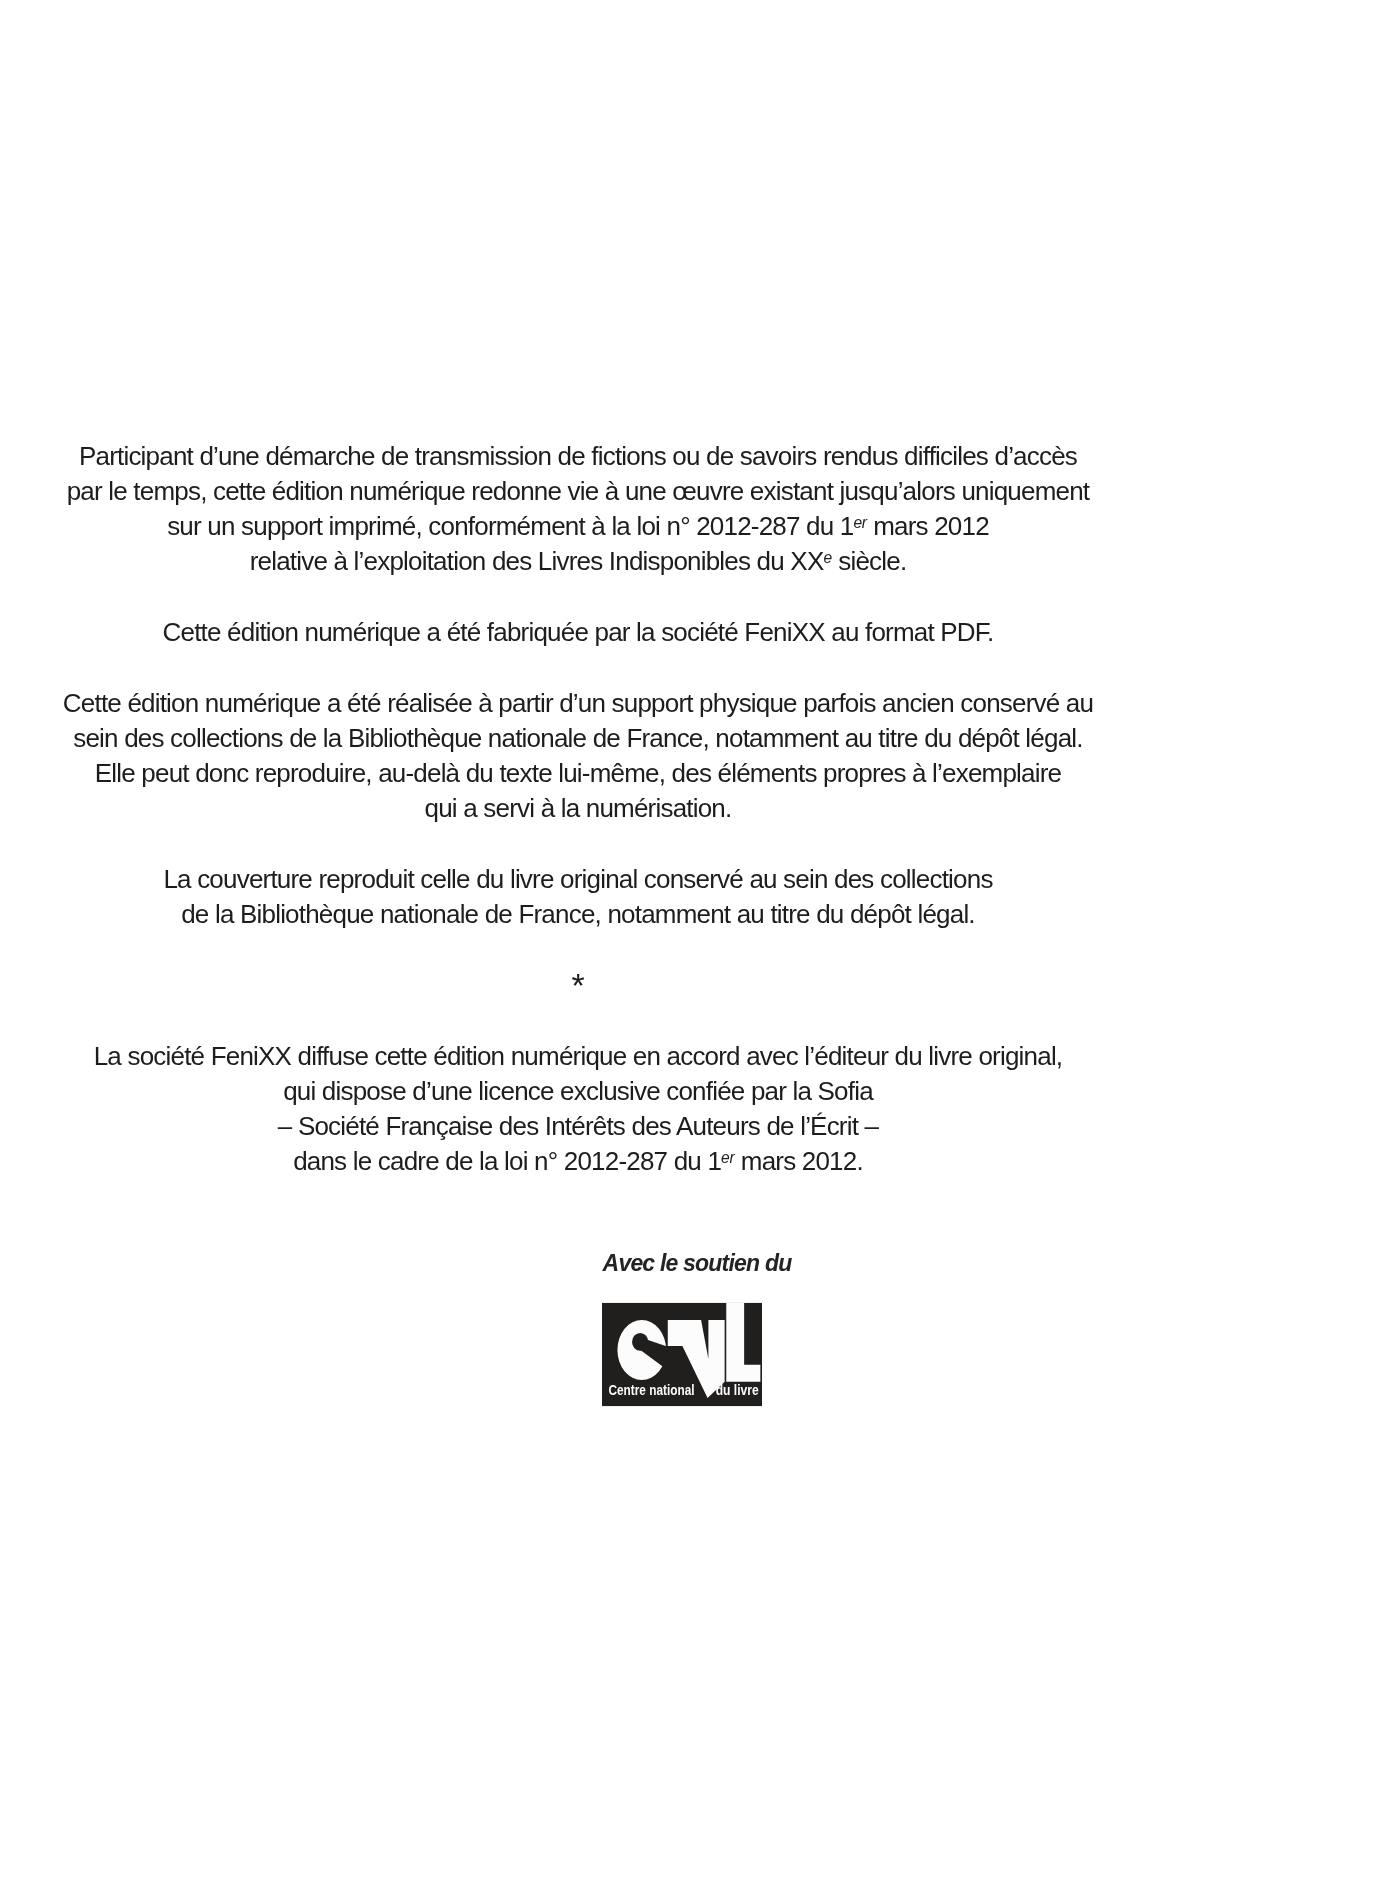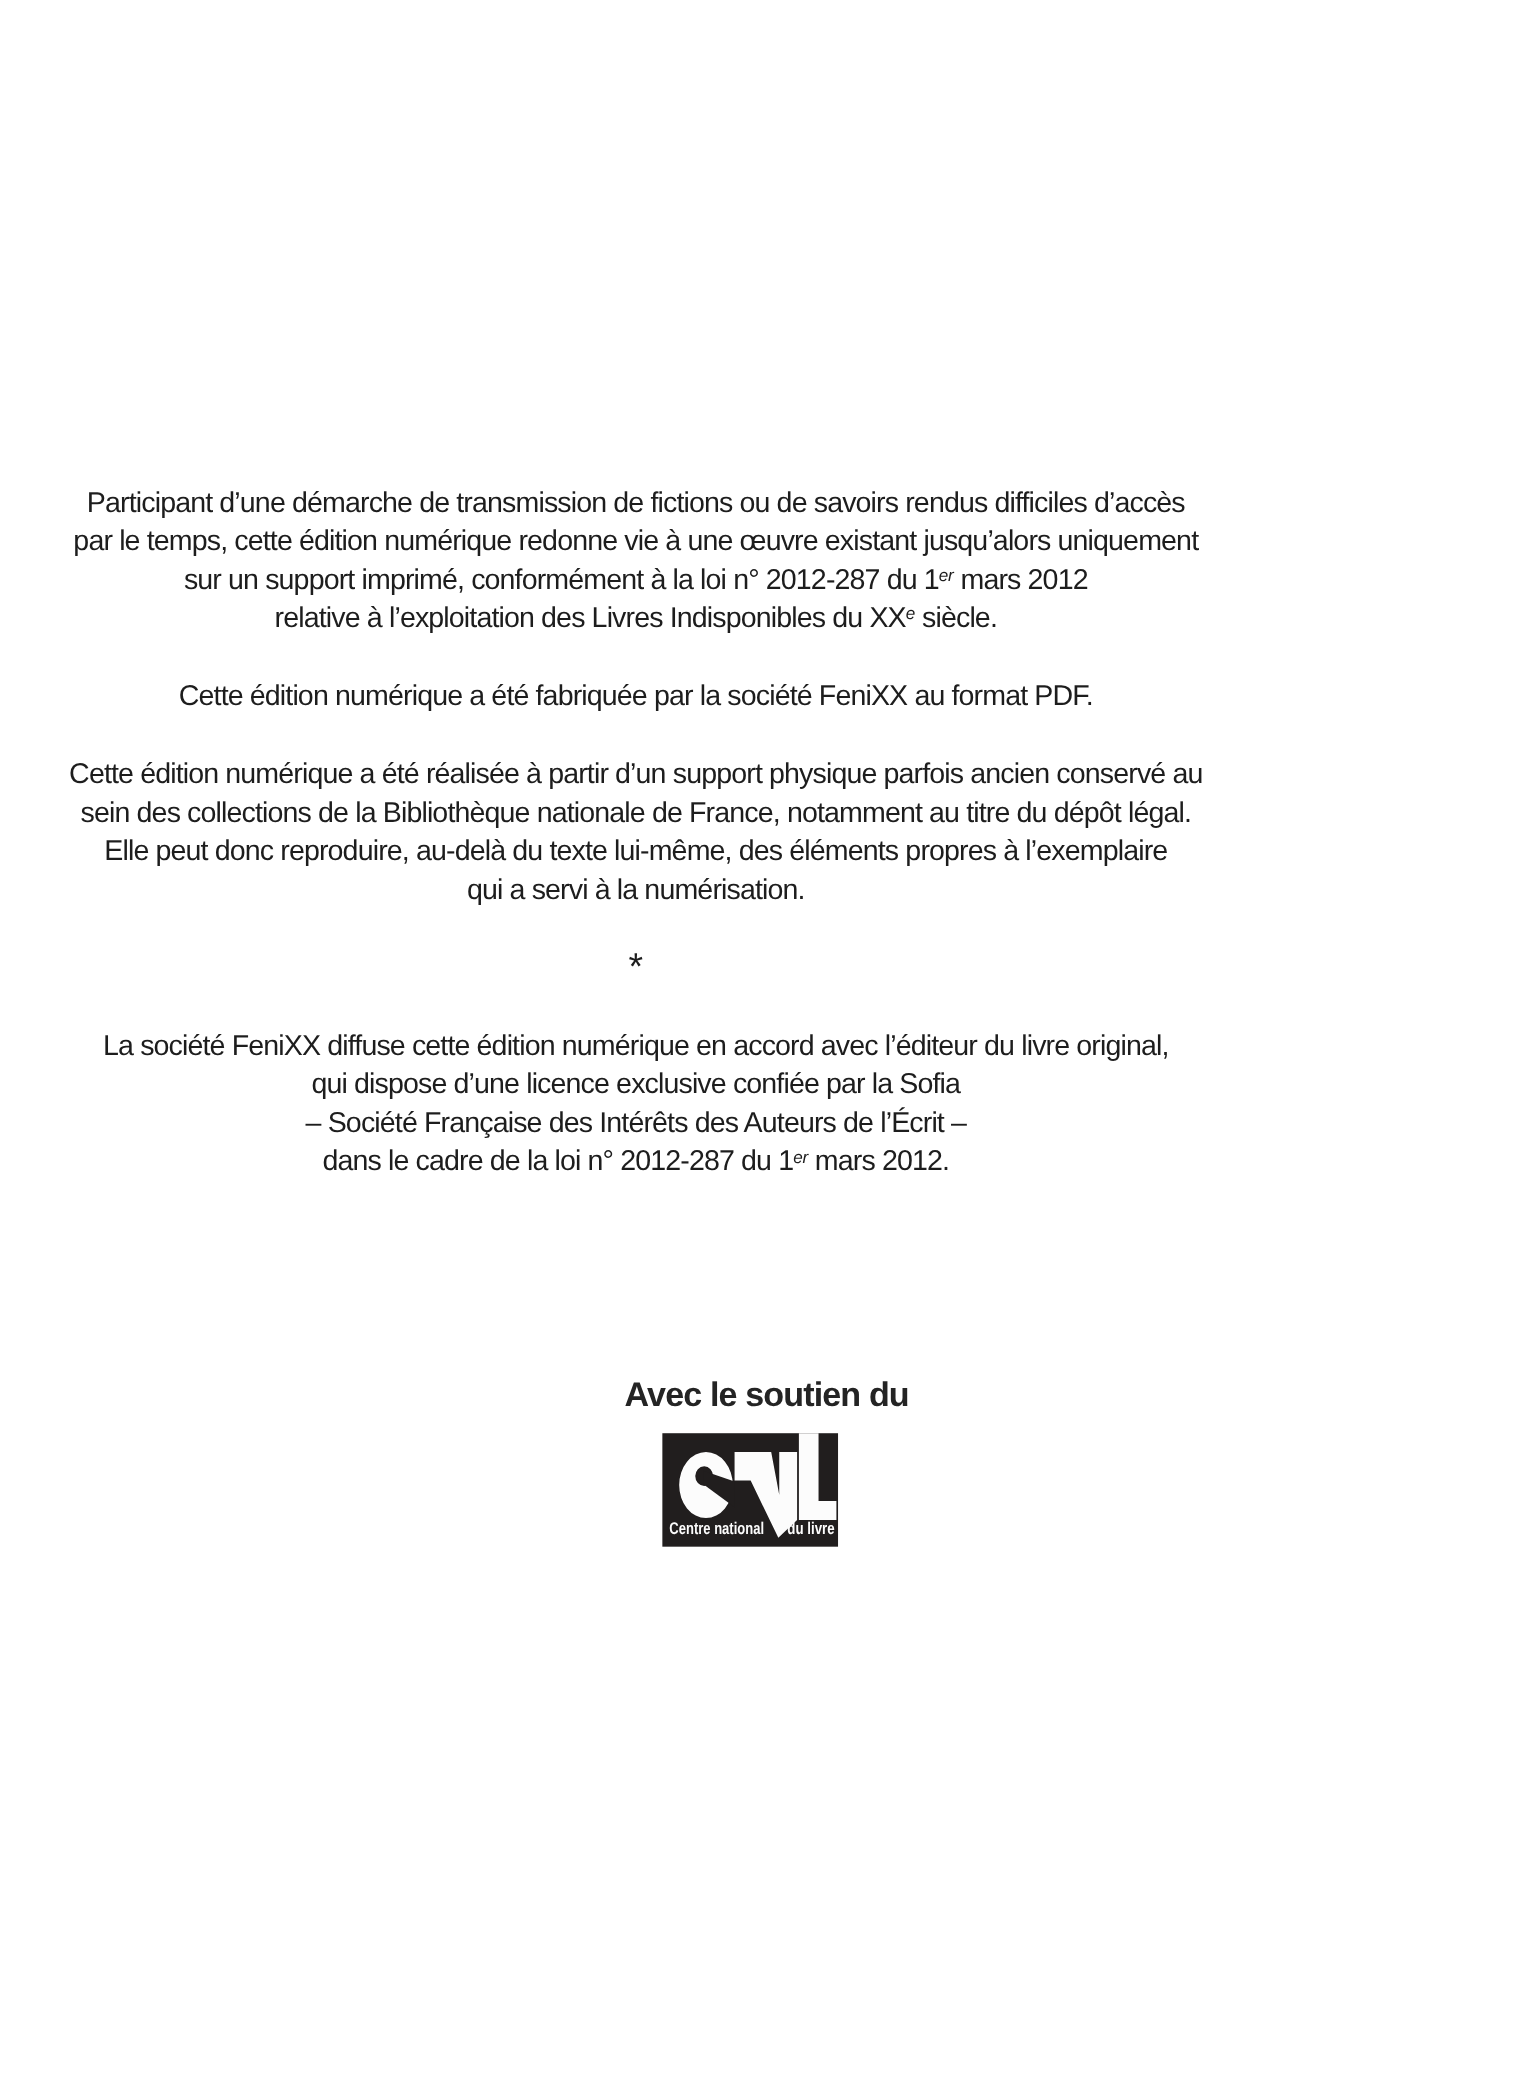--- a/index.html
+++ b/index.html
@@ -35,44 +35,46 @@
     top: -0.45em;
     letter-spacing: -0.3px;
     font-style: italic;
   }
   .support-note {
     position: absolute;
     top: 1250px;
     left: 0;
     width: 1394px; 
     text-align: center;
-    font-size: 31px;
+    font-size: 23px;
     font-weight: bold;
     letter-spacing: -0.8px;
     color: #242424;
+    font-style: italic;
   }
   .cnl-logo {
     position: absolute;
     left: 602px;
     top: 1291px;
     width: 160px;
     height: 127px;
     text-decoration: underline;
   }
   .cnl-logo svg { display: block; width: 100%; height: 100%; }
 </style>
 </head>
 <body>
 
 <div class="page">
 
   <div class="doc-body">
       <div class="para">Participant d’une démarche de transmission de fictions ou de savoirs rendus difficiles d’accès<br>par le temps, cette édition numérique redonne vie à une œuvre existant jusqu’alors uniquement<br>sur un support imprimé, conformément à la loi n° 2012-287 du 1<sup>er</sup> mars 2012<br>relative à l’exploitation des Livres Indisponibles du XX<sup>e</sup> siècle.</div>
       <div class="para">Cette édition numérique a été fabriquée par la société FeniXX au format PDF.</div>
       <div class="para">Cette édition numérique a été réalisée à partir d’un support physique parfois ancien conservé au<br>sein des collections de la Bibliothèque nationale de France, notamment au titre du dépôt légal.<br>Elle peut donc reproduire, au-delà du texte lui-même, des éléments propres à l’exemplaire<br>qui a servi à la numérisation.</div>
+      <div class="para">La couverture reproduit celle du livre original conservé au sein des collections<br>de la Bibliothèque nationale de France, notamment au titre du dépôt légal.</div>
       <div class="para separator">*</div>
       <div class="para">La société FeniXX diffuse cette édition numérique en accord avec l’éditeur du livre original,<br>qui dispose d’une licence exclusive confiée par la Sofia<br>– Société Française des Intérêts des Auteurs de l’Écrit –<br>dans le cadre de la loi n° 2012-287 du 1<sup>er</sup> mars 2012.</div>
     </div>
 
   <div class="support-note">Avec le soutien du</div>
 
   <div class="cnl-logo">
     <svg viewBox="0 0 197 127" xmlns="http://www.w3.org/2000/svg">
       <rect x="0" y="0" width="197" height="127" fill="#211e1e"></rect>
 

